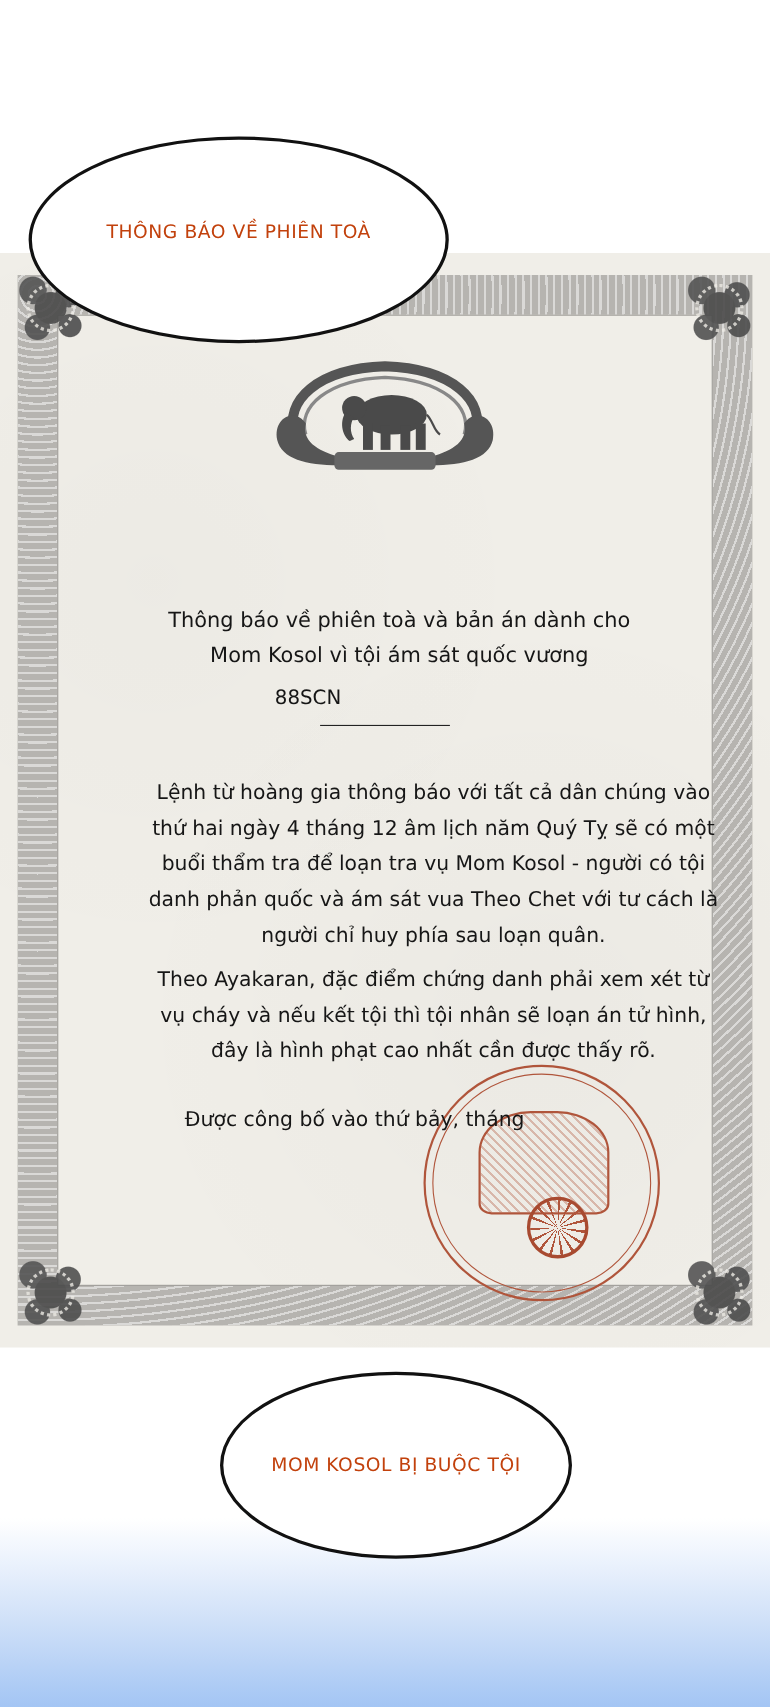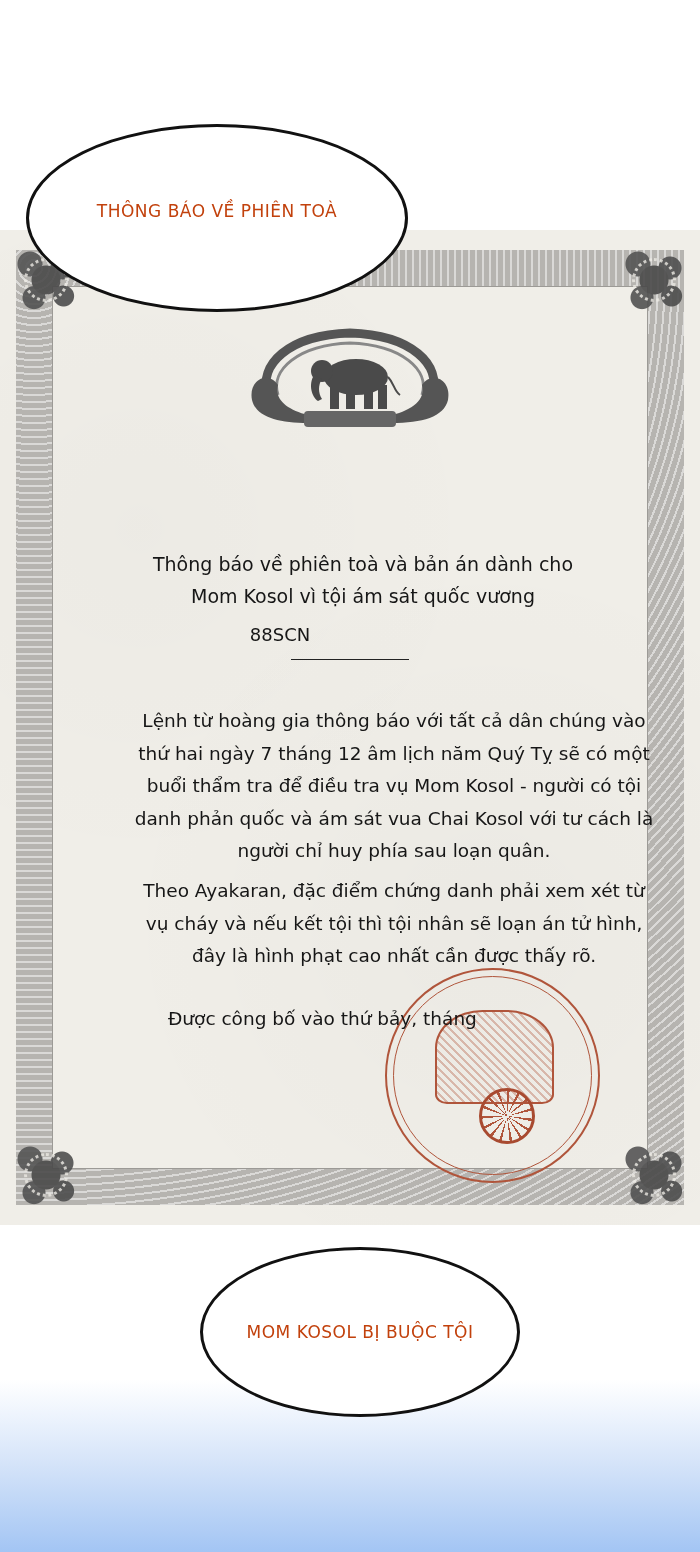--- a/index.html
+++ b/index.html
@@ -157,23 +157,23 @@
   <div class="subtitle">
     <div>Thông báo về phiên toà và bản án dành cho</div>
     <div>Mom Kosol vì tội ám sát quốc vương</div>
   </div>
 
   <div class="code">88SCN</div>
   <div class="code-rule"></div>
 
   <div class="para para1">
     <div>Lệnh từ hoàng gia thông báo với tất cả dân chúng vào</div>
-    <div>thứ hai ngày 7 tháng 12 âm lịch năm Quý Tỵ sẽ có một</div>
-    <div>buổi thẩm tra để điều tra vụ Mom Kosol - người có tội</div>
-    <div>danh phản quốc và ám sát vua Chai Kosol với tư cách là</div>
+    <div>thứ hai ngày 4 tháng 12 âm lịch năm Quý Tỵ sẽ có một</div>
+    <div>buổi thẩm tra để loạn tra vụ Mom Kosol - người có tội</div>
+    <div>danh phản quốc và ám sát vua Theo Chet với tư cách là</div>
     <div>người chỉ huy phía sau loạn quân.</div>
   </div>
 
   <div class="para para2">
     <div>Theo Ayakaran, đặc điểm chứng danh phải xem xét từ</div>
     <div>vụ cháy và nếu kết tội thì tội nhân sẽ loạn án tử hình,</div>
     <div>đây là hình phạt cao nhất cần được thấy rõ.</div>
   </div>
 
   <div class="seal">

